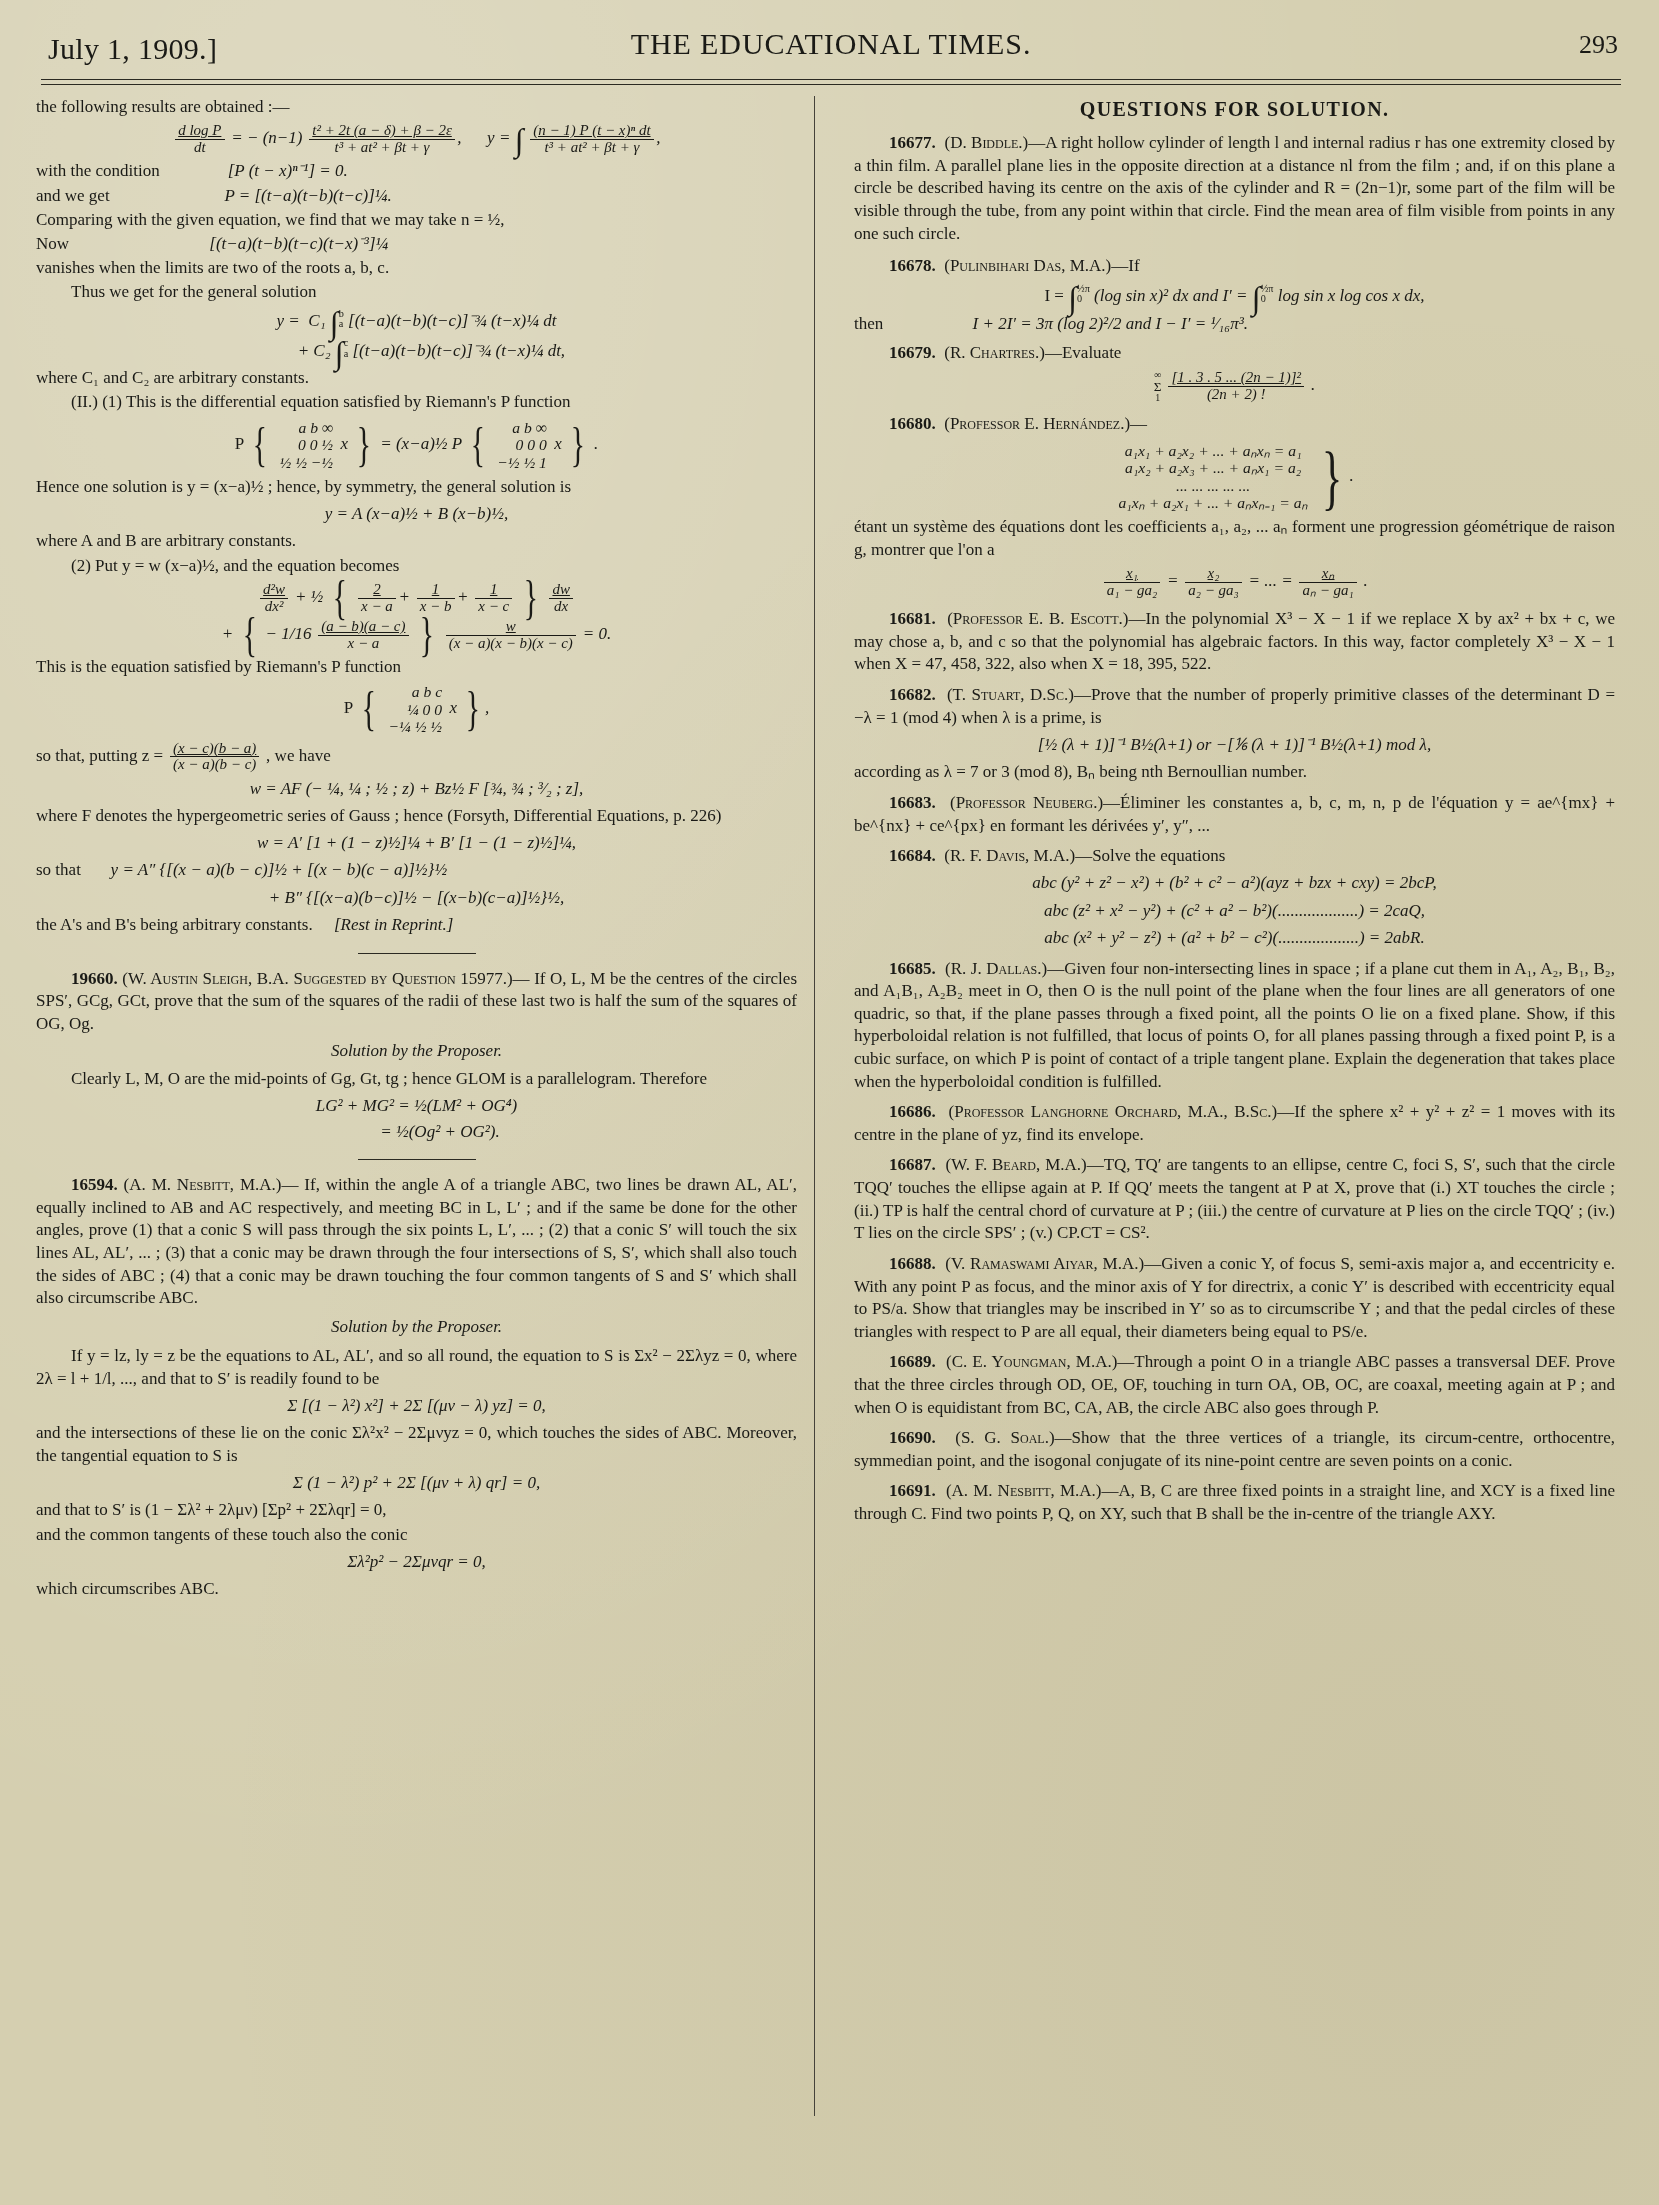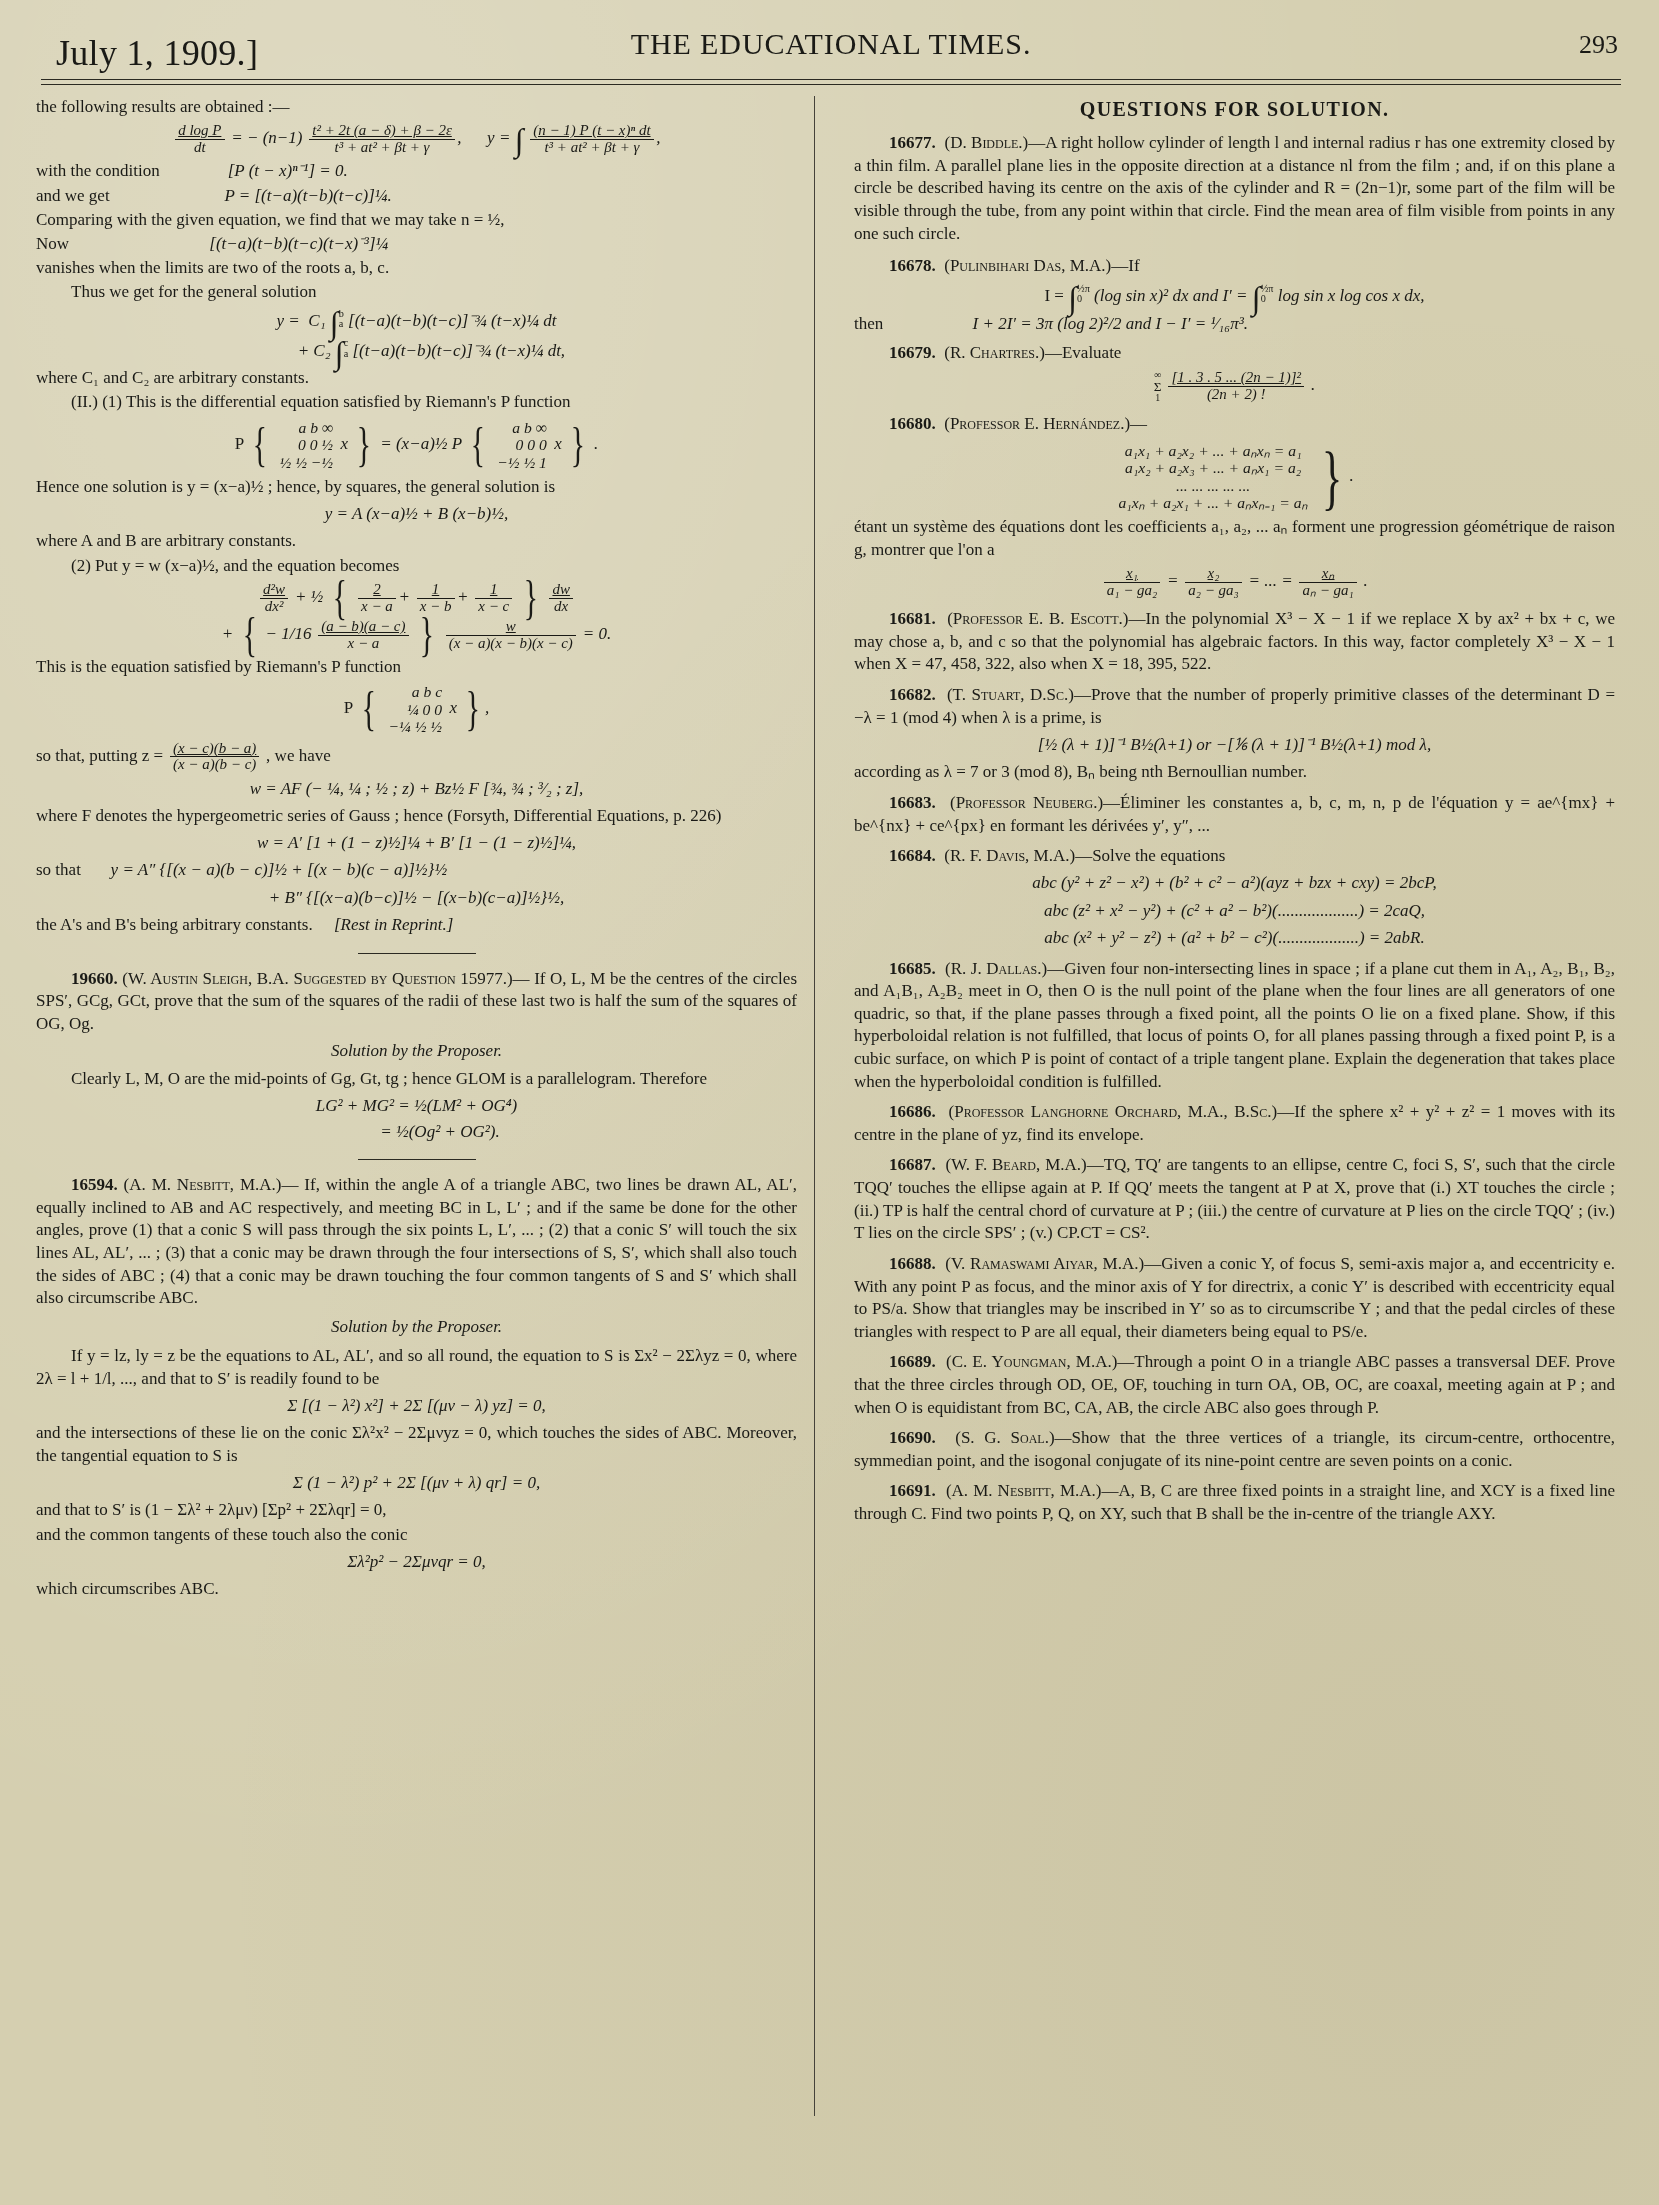--- a/index.html
+++ b/index.html
@@ -27,23 +27,23 @@
   
   .masthead {
     position: absolute;
     top: 27px;
     left: 44px;
     right: 41px;
     height: 49px;
   }
   .mast-date {
     position: absolute;
-    left: 12px;
+    left: 4px;
     top: 4.7px;
-    font-size: 36px;
+    font-size: 30px;
     letter-spacing: 0.3px;
   }
   .mast-title {
     position: absolute;
     left: 0; right: 0;
     top: 0;
     text-align: center;
     font-size: 30px;
     letter-spacing: 0.9px;
     font-variant: small-caps;
@@ -258,21 +258,21 @@
           <span>a      b      ∞</span><br>
           <span>0     0     0</span><br>
           <span>−½   ½    1</span>
         </span>
         <span>x</span>
         <span class="brace">}</span>
         <span>.</span>
       </span>
     </div>
 
-    <p class="noind">Hence one solution is y = (x−a)½ ; hence, by squares, the general solution is</p>
+    <p class="noind">Hence one solution is y = (x−a)½ ; hence, by symmetry, the general solution is</p>
     <div class="eq"><span class="math">y = A (x−a)½ + B (x−b)½,</span></div>
     <p class="noind">where A and B are arbitrary constants.</p>
     <p class="ind">(2) Put y = w (x−a)½, and the equation becomes</p>
 
     <div class="eq">
       <span class="math">
         <span class="frac"><span class="num">d²w</span><span class="den">dx²</span></span>
         <span>+ ½</span>
         <span class="brace">{</span>
         <span class="frac"><span class="num">2</span><span class="den">x − a</span></span>+

